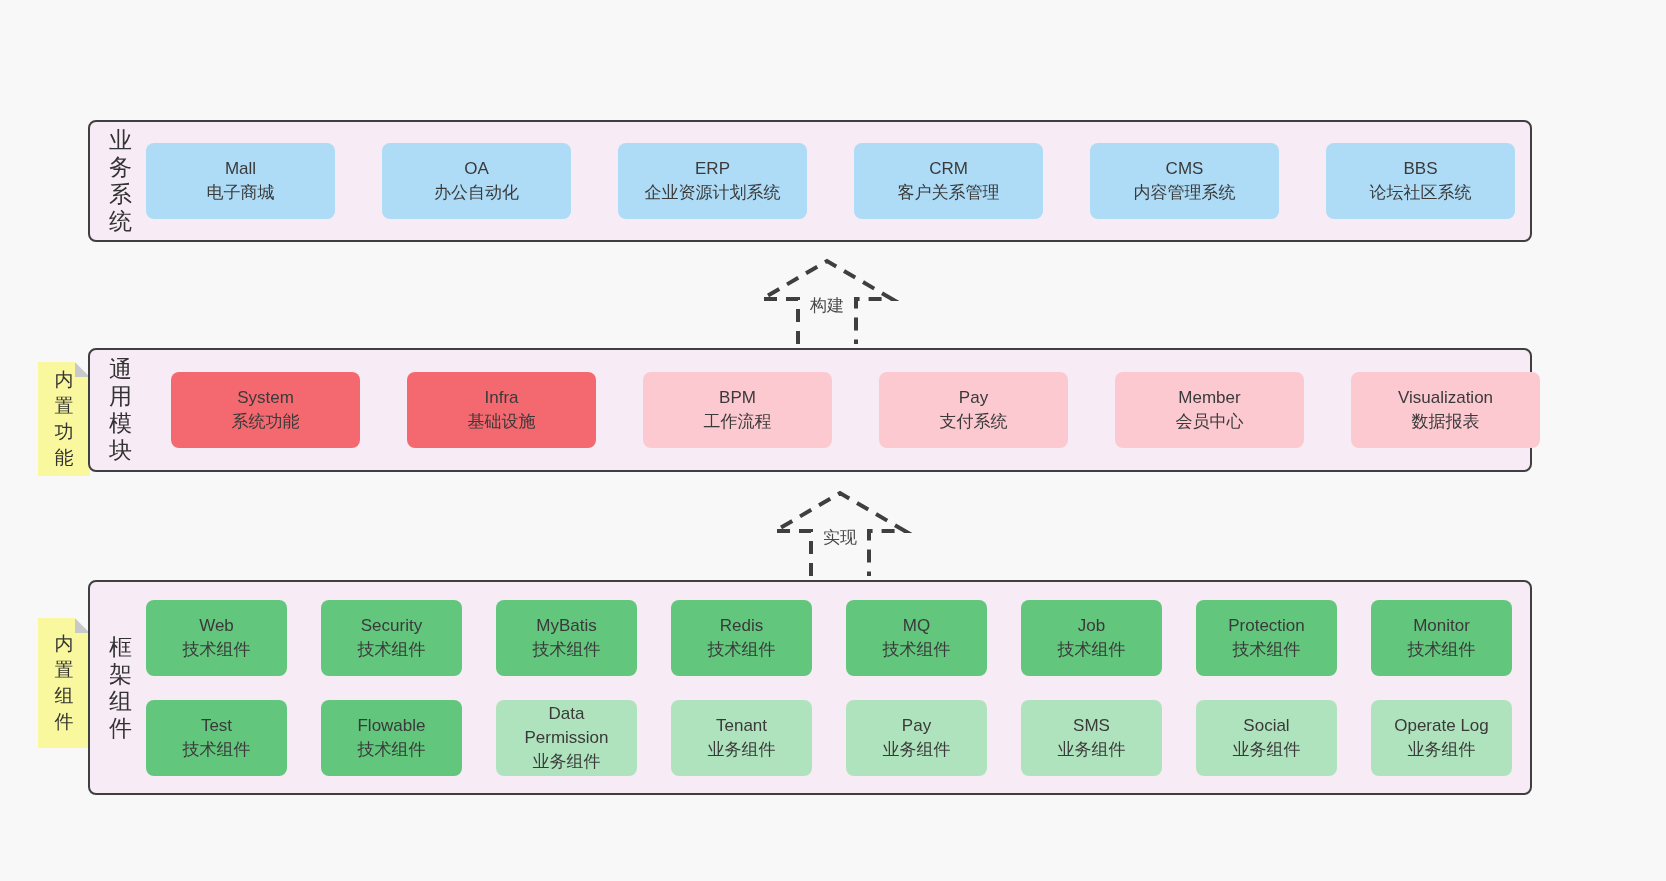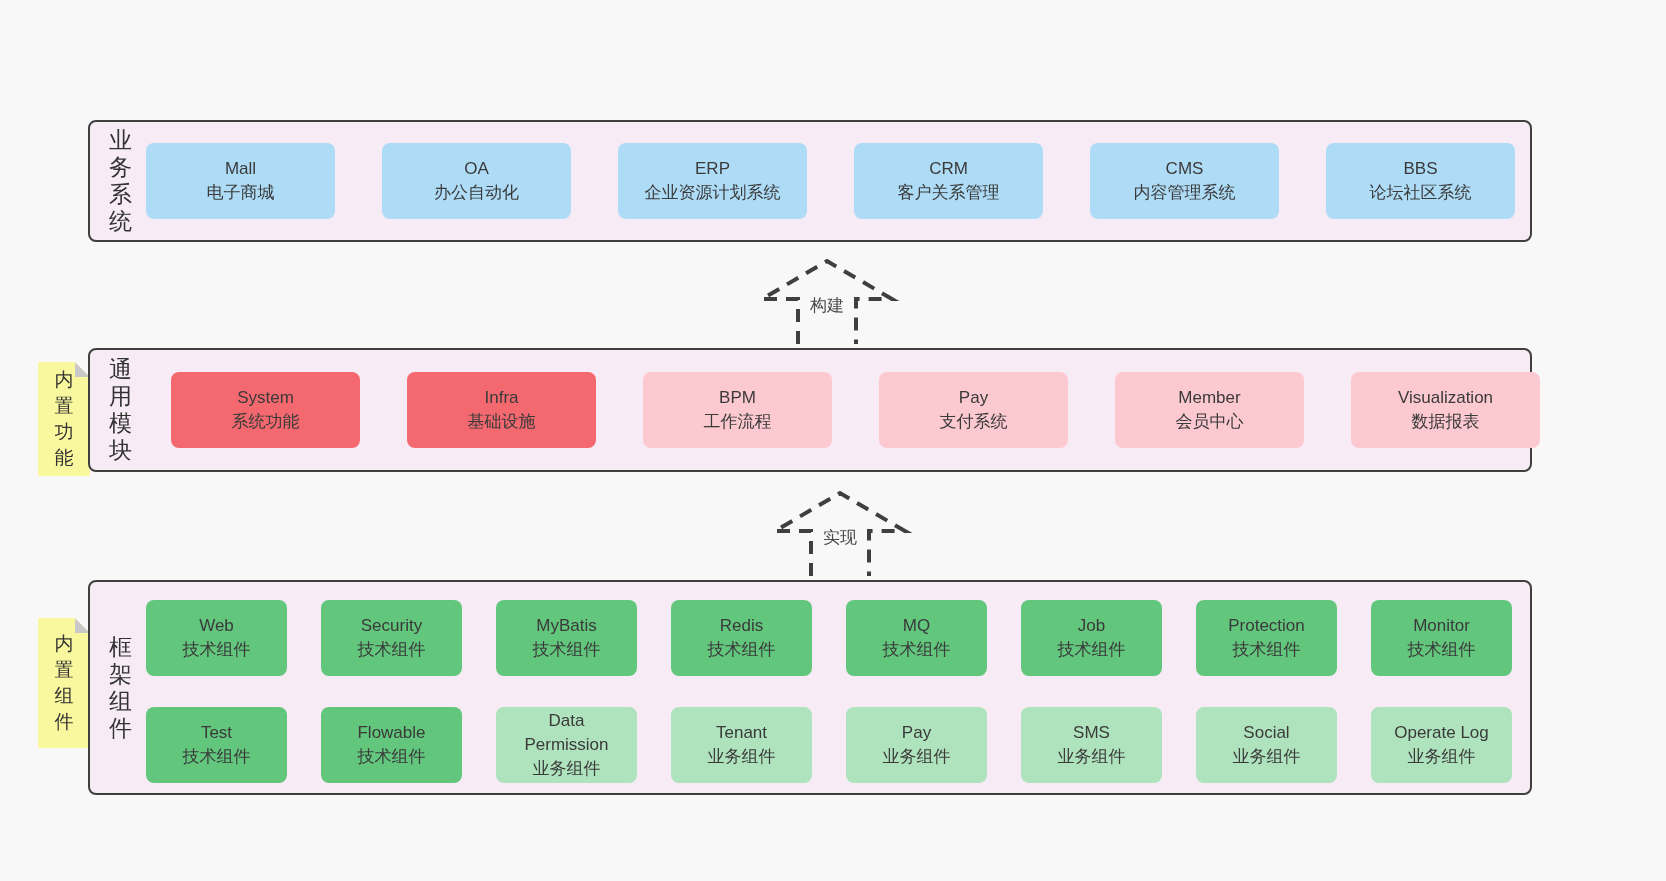--- a/index.html
+++ b/index.html
@@ -24,21 +24,21 @@
     word-break:break-all; text-align:right; color:#333;
   }
   .boxes { display:flex; gap:47px; margin-left:14px; }
   .rows  { display:flex; flex-direction:column; gap:24px; margin-left:14px; }
   .row   { display:flex; gap:34px; }
   .box {
     flex:none; width:189px; height:76px; border-radius:8px;
     display:flex; flex-direction:column; align-items:center; justify-content:center;
     text-align:center; font-size:17px; line-height:24px; padding:12px 6px; box-sizing:border-box;
   }
-  .box.small { width:141px; padding:0 12px;margin-top:7px; }
+  .box.small { width:141px; padding:0 12px; }
   .blue  { background:var(--blue,#aedcf7); }
   .red   { background:var(--red,#f4696f); }
   .pink  { background:var(--pink,#fcc9d1); }
   .green { background:var(--green-dark,#62c67d); }
   .green-light { background:var(--green-light,#afe3bd); }
 
   .sticky {
     position:absolute; left:38px; width:52px; background:var(--yellow,#faf89e);
     display:flex; align-items:center; justify-content:center;
     clip-path:polygon(0 0, calc(100% - 15px) 0, 100% 15px, 100% 100%, 0 100%);

